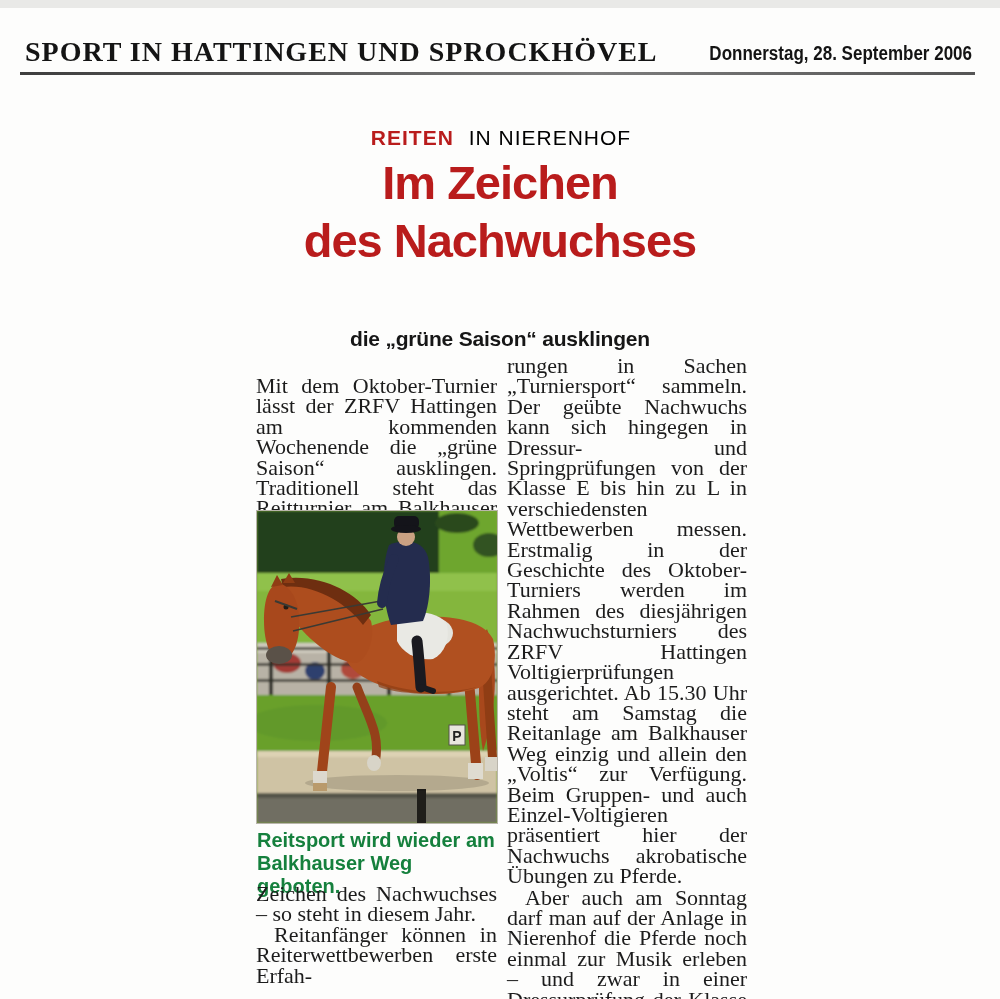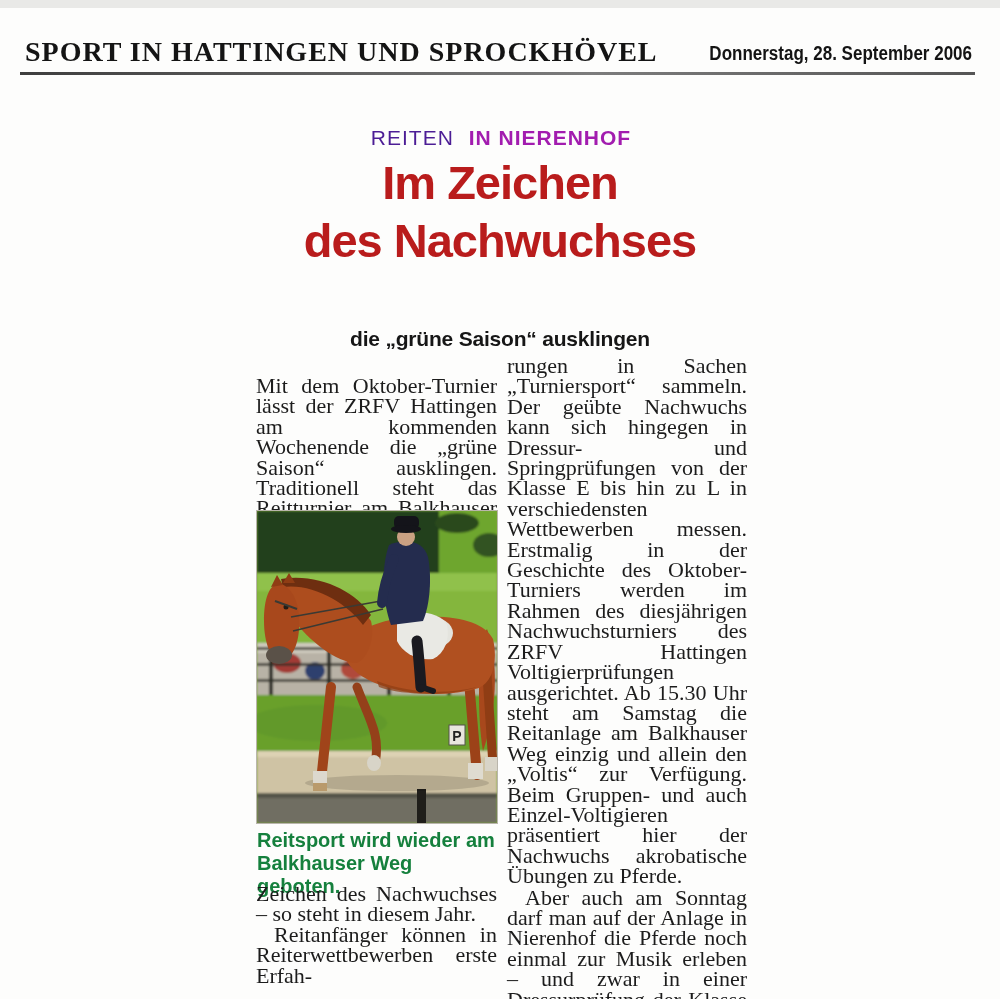--- a/index.html
+++ b/index.html
@@ -24,22 +24,22 @@
   .masthead-rule{
     position:absolute;left:20px;top:64px;width:955px;height:3px;
     background:linear-gradient(to right,#3e3e3e,#7c7c7c 60%,#555);
   }
   
   .kicker{
     position:absolute;left:255px;top:118px;width:492px;
     text-align:center;font-family:"Liberation Sans", sans-serif;
     font-size:21px;letter-spacing:1px;white-space:nowrap;
   }
-  .kicker-topic{font-weight:normal;color:#4c1d95;margin-right:8px;}
-  .kicker-location{font-weight:700;color:#a21caf;}
+  .kicker-topic{font-weight:bold;color:#b91c1c;margin-right:8px;}
+  .kicker-location{font-weight:400;color:#000000;}
   .headline{
     position:absolute;left:230px;top:146px;width:540px;margin:0;
     text-align:center;font-family:"Liberation Sans", sans-serif;
     font-size:47px;line-height:58px;font-weight:bold;
     letter-spacing:-1px;color:#b91c1c;
   }
   .subhead{
     position:absolute;left:240px;top:290px;width:520px;margin:0;
     text-align:center;font-family:"Liberation Sans", sans-serif;
     font-size:21px;line-height:27px;font-weight:bold;color:#161616;

